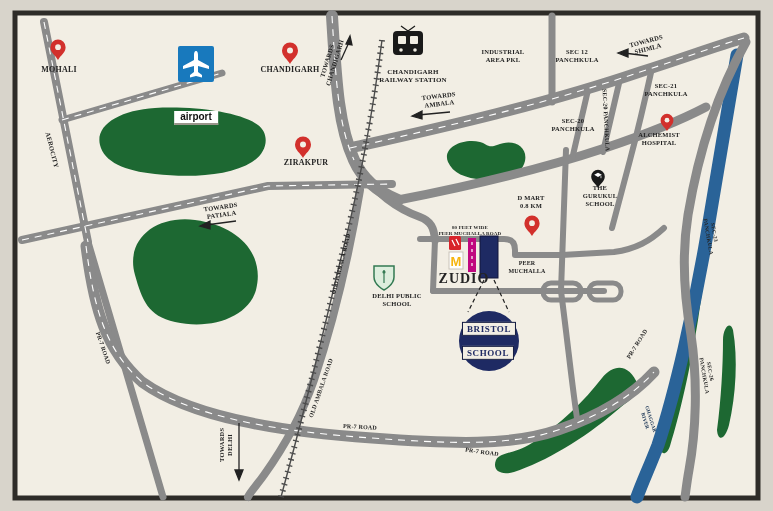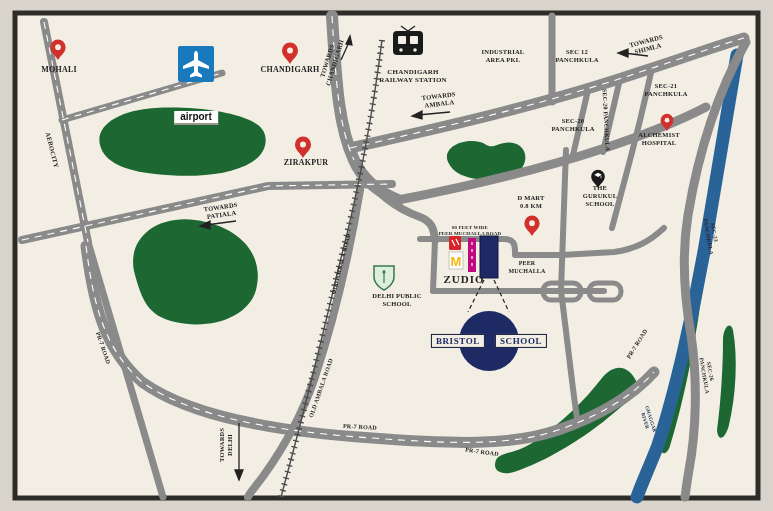--- a/index.html
+++ b/index.html
@@ -5,21 +5,21 @@
   html,body{margin:0;padding:0;background:#d8d4cb;}
   #stage{position:relative;width:773px;height:511px;background:#d8d4cb;overflow:hidden;
          font-family:"Liberation Serif","DejaVu Serif",serif;}
   #map-svg{position:absolute;left:0;top:0;}
   .lbl{position:absolute;font-weight:700;color:#242424;text-align:center;line-height:1.18;
        letter-spacing:.3px;white-space:nowrap;font-size:10px;transform-origin:center;}
   .wrap{white-space:normal;}
   .airport-tag{position:absolute;background:#ffffff;color:#111;font-family:"Liberation Sans","DejaVu Sans",sans-serif;
        font-weight:700;font-size:10px;padding:0 6px 1px 6px;border-bottom:2px solid #9a958b;transform:translate(-50%,-50%);}
   .bristol-wrap{position:absolute;left:489px;top:341px;transform:translate(-50%,-50%);
-       display:flex;gap:10px;align-items:flex-end;}
+       display:flex;flex-direction:column;gap:10px;align-items:flex-start;}
   .bristol-box{background:#f2eee4;border:1px solid #11193f;color:#1e2a63;font-weight:700;
        font-size:9px;letter-spacing:.6px;padding:0 4px;line-height:1.35;}
 </style>
 </head>
 <body>
 
 <div id="stage">
 
 <svg id="map-svg" width="773" height="511" viewBox="0 0 773 511">
   <defs>
@@ -187,21 +187,21 @@
 <div class="lbl wrap" style="left:573px;top:125px;width:68px;transform:translate(-50%,-50%) scale(.65);">SEC-20 PANCHKULA</div>
 <div class="lbl" style="left:606px;top:120px;transform:translate(-50%,-50%) rotate(87deg) scale(.6);">SEC-20 PANCHKULA</div>
 <div class="lbl wrap" style="left:711px;top:233px;width:55px;transform:translate(-50%,-50%) rotate(80deg) scale(.55);">SEC-23 PANCHKULA</div>
 <div class="lbl wrap" style="left:707px;top:372px;width:55px;transform:translate(-50%,-50%) rotate(80deg) scale(.55);">SEC-26 PANCHKULA</div>
 <div class="lbl wrap" style="left:531px;top:202px;width:46px;transform:translate(-50%,-50%) scale(.65);">D MART 0.8 KM</div>
 <div class="lbl wrap" style="left:600px;top:196px;width:78px;transform:translate(-50%,-50%) scale(.65);">THE GURUKUL SCHOOL</div>
 <div class="lbl" style="left:470px;top:230px;transform:translate(-50%,-50%) scale(.5);">
   <div>80 FEET WIDE</div>
   <div>PEER MUCHALLA ROAD</div>
 </div>
-<div class="lbl" style="left:464px;top:279px;font-size:11px;letter-spacing:1px;transform:translate(-50%,-50%);text-align:center;">ZUDIO</div>
+<div class="lbl" style="left:464px;top:279px;font-size:14px;letter-spacing:1px;transform:translate(-50%,-50%);text-align:center;">ZUDIO</div>
 <div class="lbl wrap" style="left:527px;top:267px;width:62px;transform:translate(-50%,-50%) scale(.6);">PEER MUCHALLA</div>
 <div class="lbl wrap" style="left:397px;top:300px;width:80px;transform:translate(-50%,-50%) scale(.65);">DELHI PUBLIC SCHOOL</div>
 <div class="lbl" style="left:341px;top:264px;transform:translate(-50%,-50%) rotate(-76deg) scale(.6);">OLD AMBALA ROAD</div>
 <div class="lbl" style="left:321px;top:388px;transform:translate(-50%,-50%) rotate(-71deg) scale(.6);">OLD AMBALA ROAD</div>
 <div class="lbl" style="left:103px;top:348px;transform:translate(-50%,-50%) rotate(71deg) scale(.6);">PR-7 ROAD</div>
 <div class="lbl" style="left:360px;top:427px;transform:translate(-50%,-50%) rotate(3deg) scale(.6);">PR-7 ROAD</div>
 <div class="lbl" style="left:482px;top:452px;transform:translate(-50%,-50%) rotate(8deg) scale(.6);">PR-7 ROAD</div>
 <div class="lbl" style="left:637px;top:344px;transform:translate(-50%,-50%) rotate(-58deg) scale(.6);">PR-7 ROAD</div>
 <div class="lbl wrap" style="left:226px;top:445px;width:52px;transform:translate(-50%,-50%) rotate(-90deg) scale(.65);">TOWARDS DELHI</div>
 <div class="lbl wrap" style="left:648px;top:420px;width:60px;color:#0d2a4d;transform:translate(-50%,-50%) rotate(73deg) scale(.5);">GHAGGAR RIVER</div>

